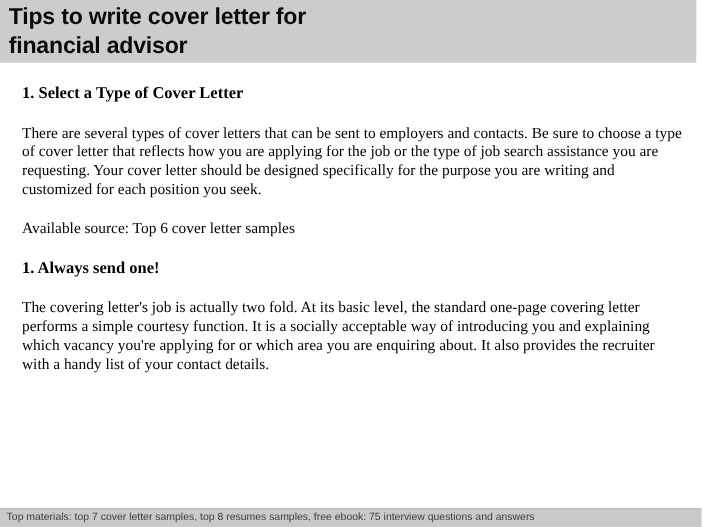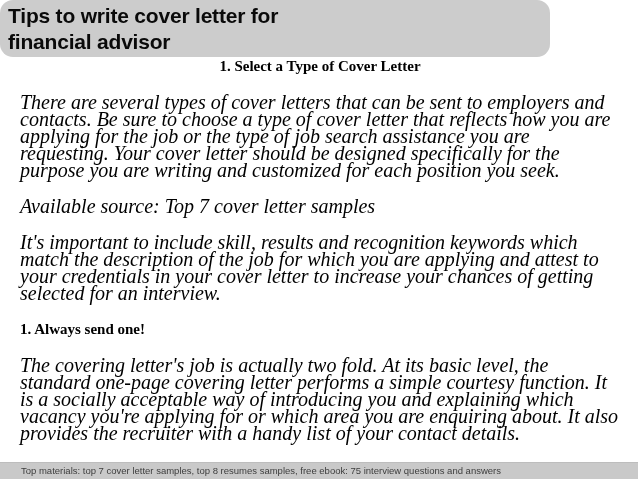--- a/index.html
+++ b/index.html
@@ -11,93 +11,89 @@
     position: relative;
     width: 638px;
     height: 479px;
     background: #ffffff;
     overflow: hidden;
     font-family: "Liberation Serif", "DejaVu Serif", serif;
     color: #000000;
   }
   .slide-header {
     box-sizing: border-box;
-    width: 550px;
+    width: 633px;
     height: 57px;
     background: #cccccc;
     padding: 3px 8px 0 8px;
-    border-radius: 13px;
   }
   .slide-title {
     font-family: "Liberation Sans", "DejaVu Sans", sans-serif;
     font-weight: bold;
     font-size: 21px;
     line-height: 26px;
     color: #0a0a0a;
     max-width: 350px;
     letter-spacing: -0.2px;
   }
   .slide-body {
     padding: 0 18px 0 20px;
   }
   .section-heading {
     font-size: 15px;
     font-weight: bold;
     margin: 13px 0 10px 0;
     line-height: 17px;
   }
   .section-heading.first {
-    margin-top: 1px;
-    text-align: center;
+    margin-top: 20px;
   }
   .para {
-    font-size: 20px;
+    font-size: 14px;
     line-height: 17px;
     margin: 19px 0;
     max-width: 601px;
-    font-style: italic;
   }
   .slide-footer {
     position: absolute;
     left: 0;
     bottom: 0;
     box-sizing: border-box;
     width: 638px;
     height: 17px;
     background: #c9c9c9;
     border-top: 1px solid #bdbdbd;
   }
   .footer-text {
     font-family: "Liberation Sans", "DejaVu Sans", sans-serif;
     font-size: 9.5px;
     line-height: 16px;
     color: #3d3d3d;
-    padding-left: 21px;
+    padding-left: 6px;
     white-space: nowrap;
   }
 </style>
 </head>
 <body>
 
 <div class="slide">
 
   <div class="slide-header">
     <div class="slide-title">Tips to write cover letter for financial advisor</div>
   </div>
 
   <div class="slide-body">
 
     <div>
       <div class="section-heading first">1. Select a Type of Cover Letter</div>
       <div class="para">There are several types of cover letters that can be sent to employers and contacts. Be sure to choose a type of cover letter that reflects how you are applying for the job or the type of job search assistance you are requesting. Your cover letter should be designed specifically for the purpose you are writing and customized for each position you seek.</div>
-      <div class="para">Available source: Top 7 cover letter samples</div>
+      <div class="para">Available source: Top 6 cover letter samples</div>
     </div>
 
     <div>
-      <div class="para">It's important to include skill, results and recognition keywords which match the description of the job for which you are applying and attest to your credentials in your cover letter to increase your chances of getting selected for an interview.</div>
     </div>
 
     <div>
       <div class="section-heading">1. Always send one!</div>
       <div class="para">The covering letter's job is actually two fold. At its basic level, the standard one-page covering letter performs a simple courtesy function. It is a socially acceptable way of introducing you and explaining which vacancy you're applying for or which area you are enquiring about. It also provides the recruiter with a handy list of your contact details.</div>
     </div>
 
   </div>
 
   <div class="slide-footer">

